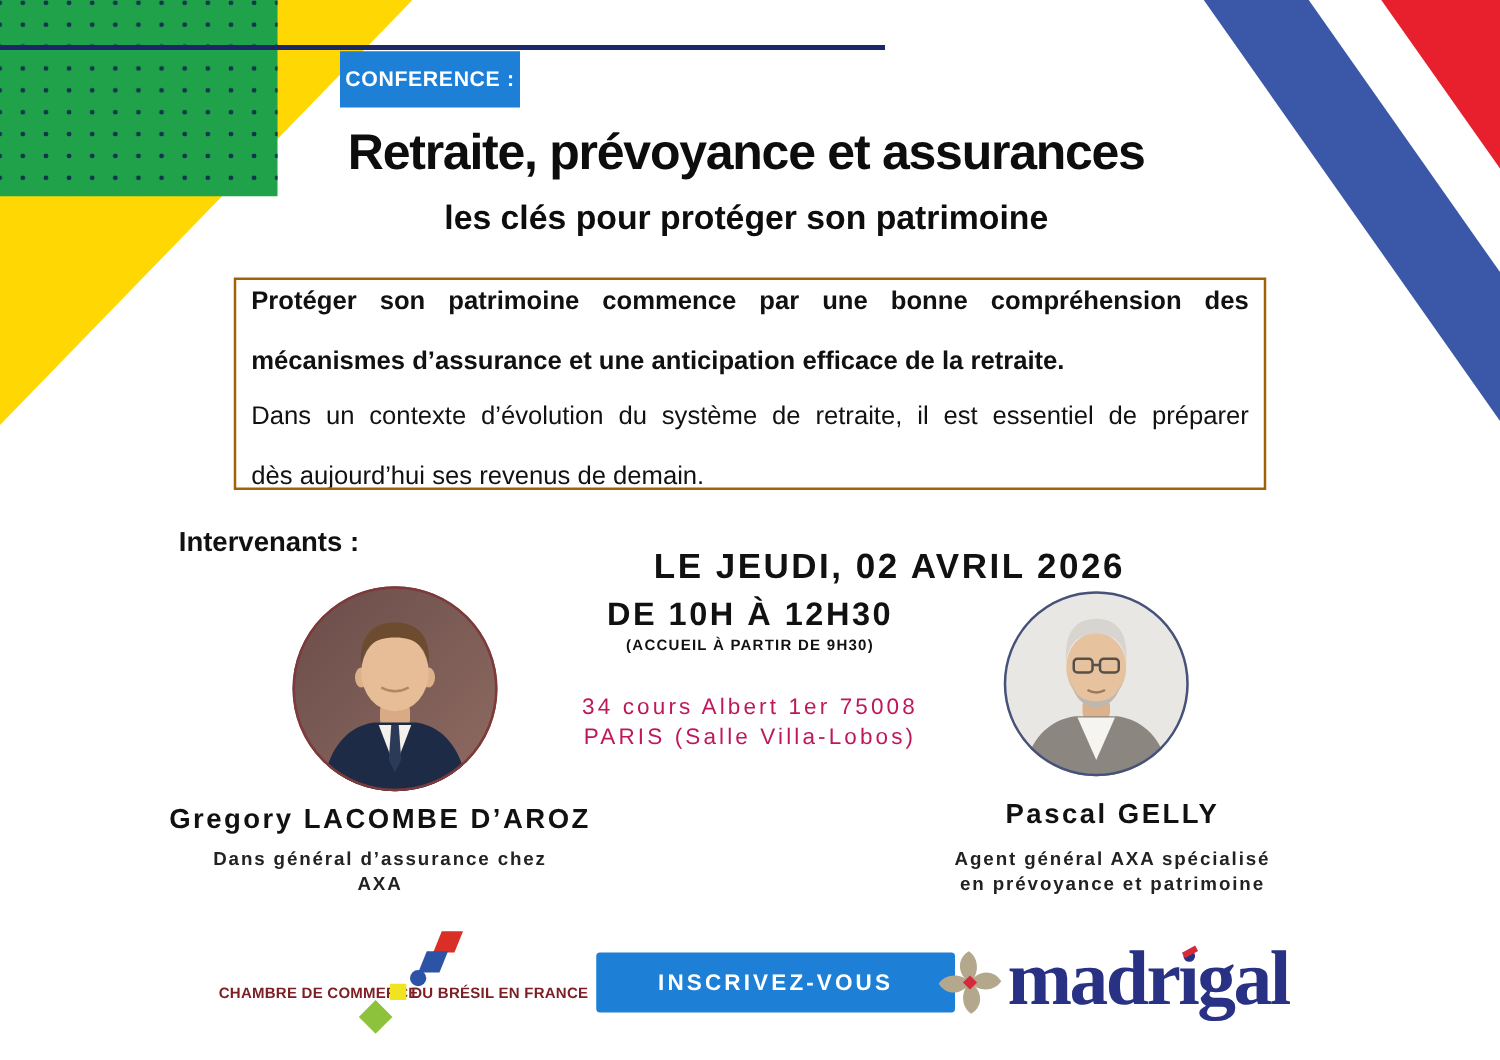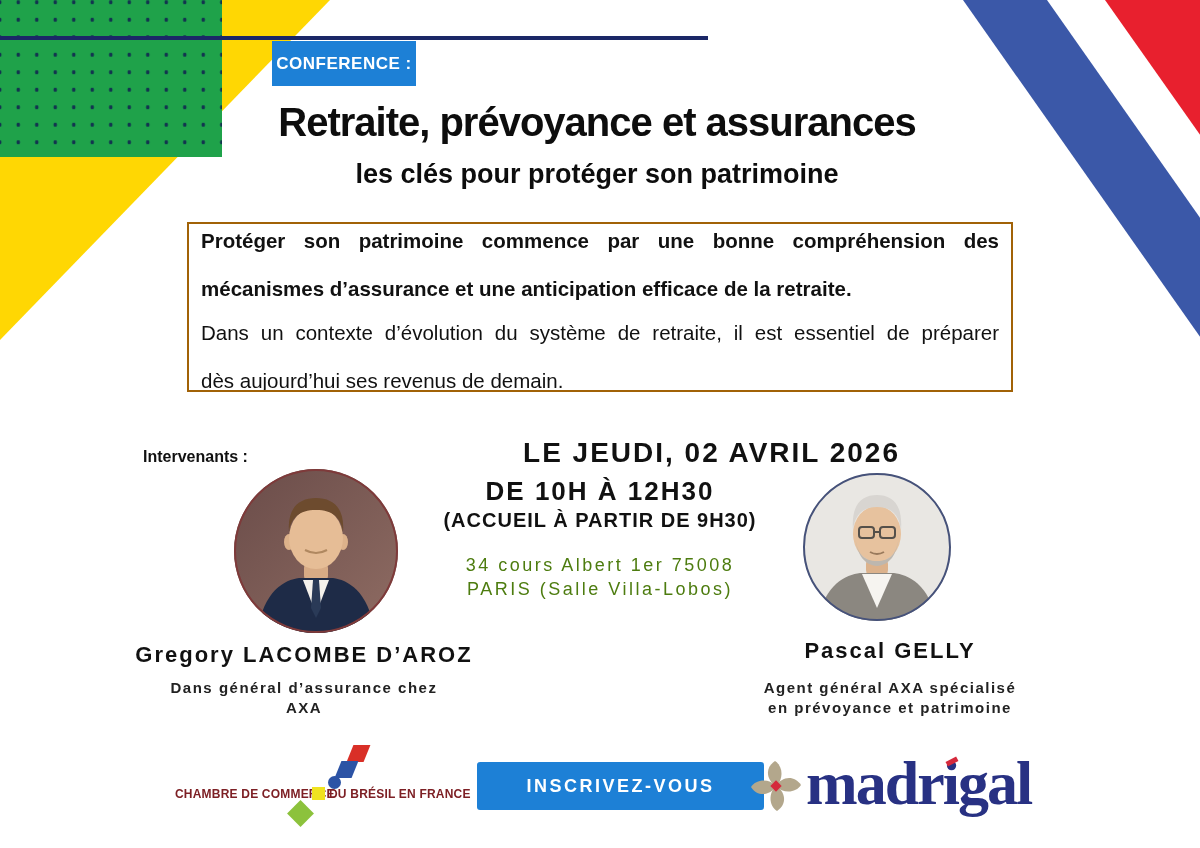--- a/index.html
+++ b/index.html
@@ -27,29 +27,29 @@
   
   .intro-box{position:absolute;left:187px;top:222px;width:826px;height:170px;
              box-sizing:border-box;border:2px solid #a16207;padding:5px 12px;
              font-size:20.5px;line-height:24px;overflow:hidden;background:#fff;}
   .intro-bold{font-weight:bold;}
   .gap{height:20px;}
   .jline{text-align:justify;}
   .jline.stretch::after{content:"";display:inline-block;width:100%;height:0;}
 
   
-  .speakers-label{position:absolute;left:143px;top:421px;font-size:16px;font-weight:bold;margin-top:27px;}
+  .speakers-label{position:absolute;left:143px;top:421px;font-size:22px;font-weight:bold;}
   .evt-date{position:absolute;left:300px;top:437px;width:600px;text-align:right;
             font-size:28px;font-weight:bold;letter-spacing:2px;}
   .evt-time{position:absolute;left:300px;top:476px;width:600px;text-align:center;
             font-size:26px;font-weight:bold;letter-spacing:2px;}
   .evt-welcome{position:absolute;left:300px;top:509px;width:600px;text-align:center;
-               font-size:20px;font-weight:bold;letter-spacing:1px;}
+               font-size:12px;font-weight:bold;letter-spacing:1px;}
   .evt-addr{position:absolute;left:300px;top:553px;width:600px;text-align:center;
-            font-size:18px;letter-spacing:2.5px;color:#4d7c0f;line-height:24px;}
+            font-size:18px;letter-spacing:2.5px;color:#be185d;line-height:24px;}
 
   .photo{position:absolute;border-radius:50%;overflow:hidden;}
   .photo-g{left:233px;top:468px;width:166px;height:166px;}
   .photo-p{left:802px;top:472px;width:150px;height:150px;}
   .spk-name{position:absolute;width:400px;text-align:center;font-size:22px;
             font-weight:bold;letter-spacing:2px;}
   .spk-role{position:absolute;width:400px;text-align:center;font-size:15px;
             font-weight:bold;letter-spacing:1.5px;line-height:20px;color:#222;}
   .name-g{left:104px;top:642px;} .role-g{left:104px;top:678px;}
   .name-p{left:690px;top:638px;} .role-p{left:690px;top:678px;}

